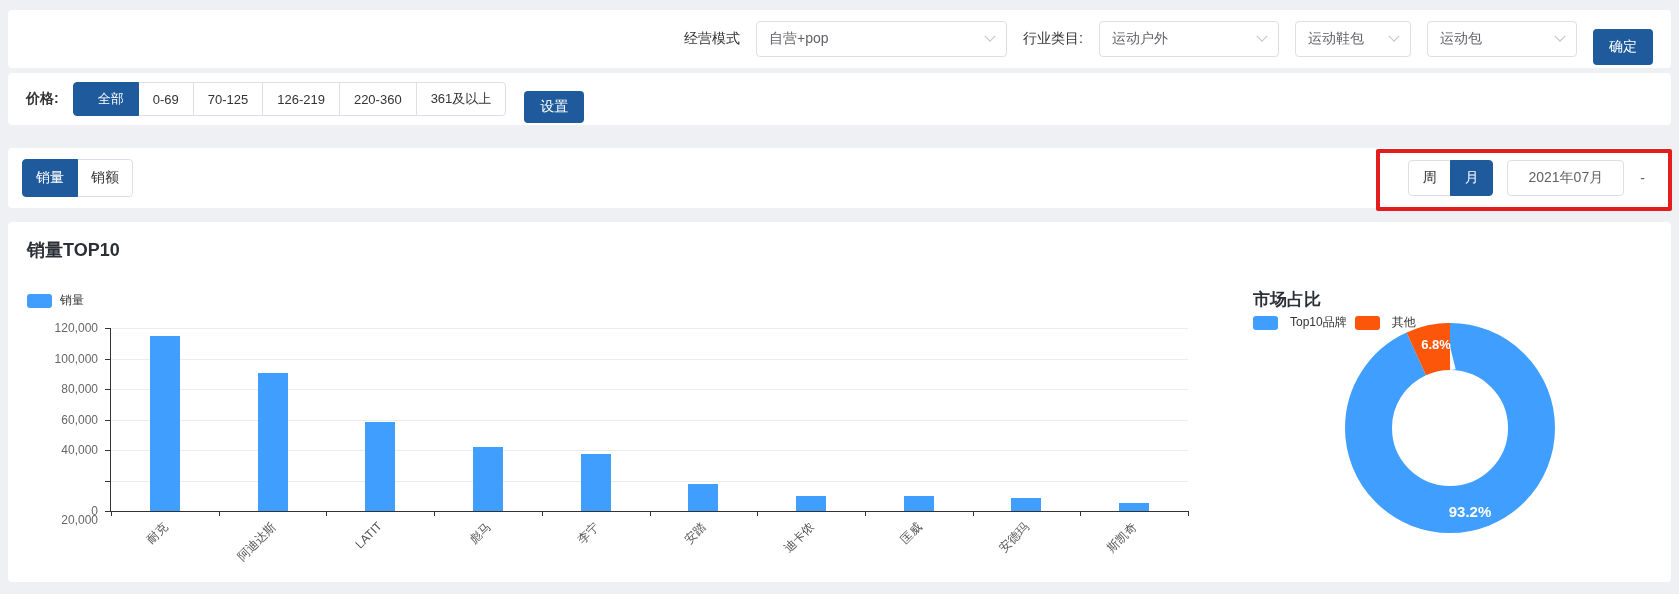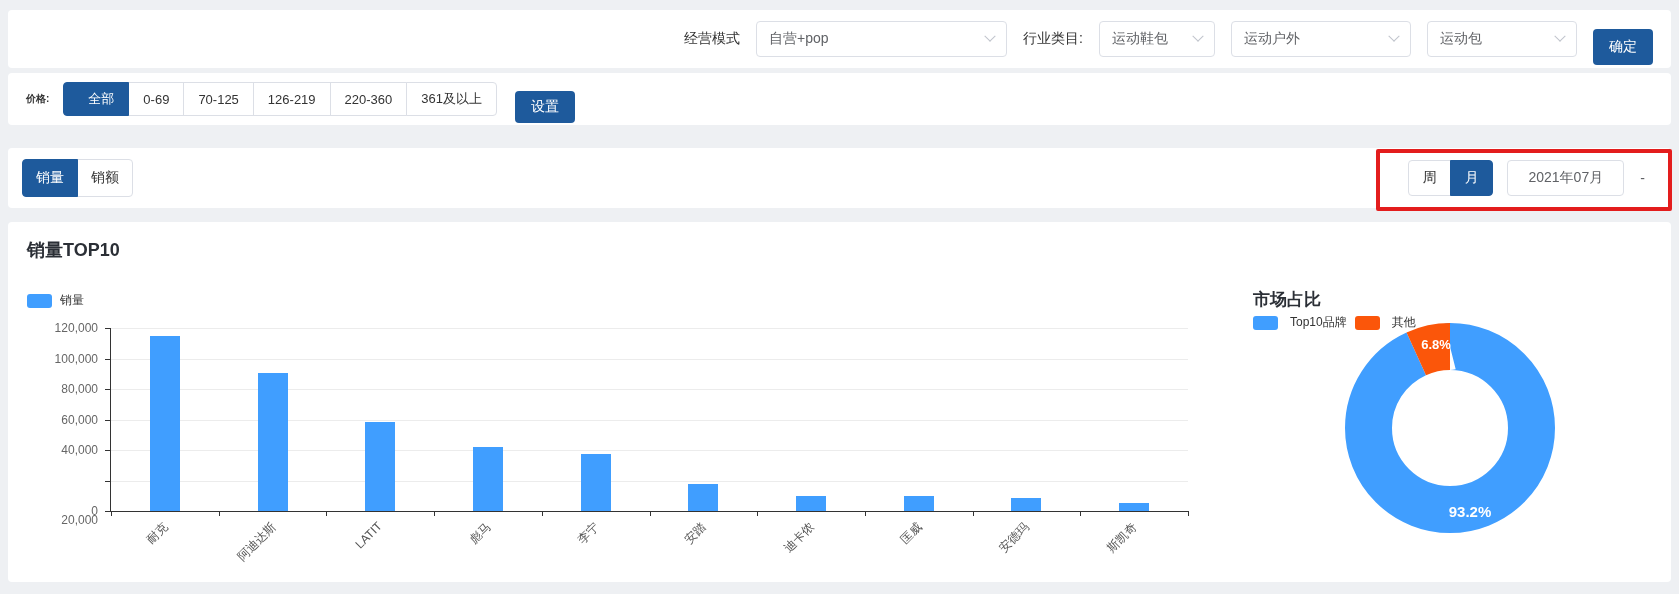--- a/index.html
+++ b/index.html
@@ -19,21 +19,21 @@
 
   
   .filters{top:10px;height:58px;display:flex;align-items:center;justify-content:flex-end;gap:16px;padding-right:18px;}
   .flabel{font-size:14px;color:var(--text);white-space:nowrap;}
   .select{display:flex;align-items:center;justify-content:space-between;height:36px;border:1px solid var(--border);border-radius:4px;padding:0 12px;font-size:14px;color:var(--text2);background:#fff;cursor:pointer;}
   .select .chev{width:8px;height:8px;border-right:1.5px solid #c0c4cc;border-bottom:1.5px solid #c0c4cc;transform:rotate(45deg) translate(-2px,-2px);margin-left:10px;flex:0 0 auto;}
   .btn-primary{height:36px;padding:0 16px;background:var(--dark-blue);color:#fff;border:none;border-radius:4px;font-size:14px;cursor:pointer;font-family:inherit;margin-top:16px;}
 
   
   .pricebar{top:73px;height:52px;display:flex;align-items:center;padding-left:18px;}
-  .plabel{font-size:10px;font-weight:700;color:var(--text);margin-right:14px;}
+  .plabel{font-size:14px;font-weight:700;color:var(--text);margin-right:14px;}
   .seg{display:flex;}
   .seg button{height:34px;padding:0 14px;background:#fff;border:1px solid var(--border);margin-left:-1px;font-size:13px;color:var(--text);cursor:pointer;font-family:inherit;}
   .seg button:first-child{border-radius:4px 0 0 4px;margin-left:0;}
   .seg button:last-child{border-radius:0 4px 4px 0;}
   .seg button.active{background:var(--dark-blue);border-color:var(--dark-blue);color:#fff;position:relative;z-index:1;padding-left:24px;}
   .pricebar .btn-primary{height:32px;margin-left:18px;}
 
   
   .tabsbar{top:148px;height:60px;display:flex;align-items:center;padding:0 24px 0 14px;}
   .seg.metric button{height:38px;width:56px;padding:0;font-size:14px;}
@@ -78,26 +78,26 @@
 
 <div class="page">
 
   <div class="card filters">
     <span class="flabel">经营模式</span>
     <div class="select" style="width:251px">
       <span>自营+pop</span>
       <span class="chev"></span>
     </div>
     <span class="flabel">行业类目:</span>
+    <div class="select" style="width:180px">
+      <span>运动户外</span>
+      <span class="chev"></span>
+    </div>
     <div class="select" style="width:116px">
       <span>运动鞋包</span>
-      <span class="chev"></span>
-    </div>
-    <div class="select" style="width:180px">
-      <span>运动户外</span>
       <span class="chev"></span>
     </div>
     <div class="select" style="width:150px">
       <span>运动包</span>
       <span class="chev"></span>
     </div>
     <button class="btn-primary">确定</button>
   </div>
 
   <div class="card pricebar">

